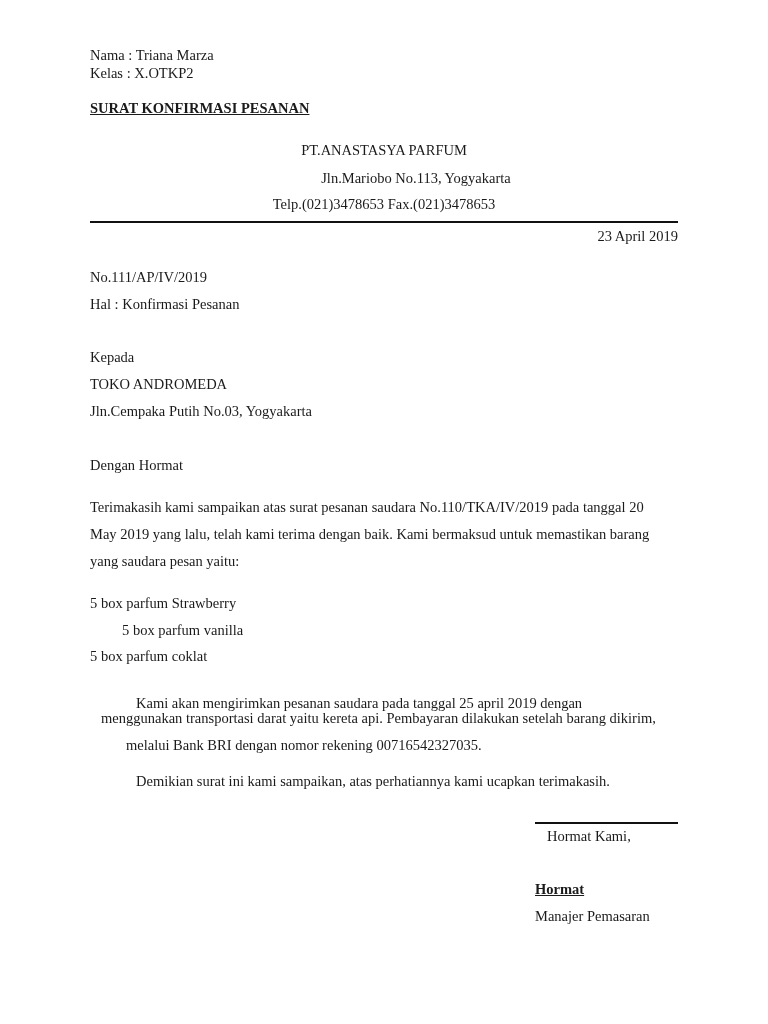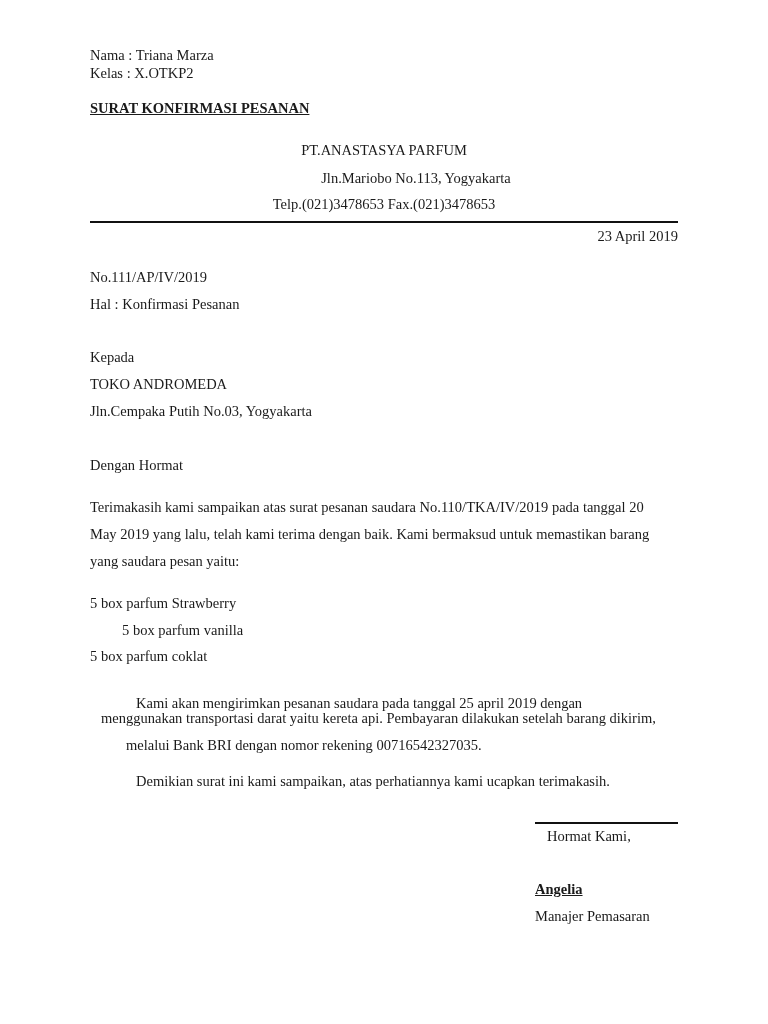--- a/index.html
+++ b/index.html
@@ -48,16 +48,16 @@
   <div class="abs" style="left:90px; top:647px;">5 box parfum coklat</div>
 
   <div class="abs" style="left:136px; top:682px;margin-top:12px;">Kami akan mengirimkan pesanan saudara pada tanggal 25 april 2019 dengan</div>
   <div class="abs" style="left:90px; top:709px;margin-left:11px;">menggunakan transportasi darat yaitu kereta api. Pembayaran dilakukan setelah barang dikirim,</div>
   <div class="abs" style="left:90px; top:736px;margin-left:36px;">melalui Bank BRI dengan nomor rekening 00716542327035.</div>
 
   <div class="abs" style="left:136px; top:772px;">Demikian surat ini kami sampaikan, atas perhatiannya kami ucapkan terimakasih.</div>
 
   <div class="sig-line" style="top:822px;"></div>
   <div class="abs" style="left:547px; top:827px;text-align:right;">Hormat Kami,</div>
-  <div class="abs bold-u" style="left:535px; top:880px;">Angelia</div>
+  <div class="abs bold-u" style="left:535px; top:880px;">Hormat</div>
   <div class="abs" style="left:535px; top:907px;">Manajer Pemasaran</div>
 
 </div>
 
 </body></html>

